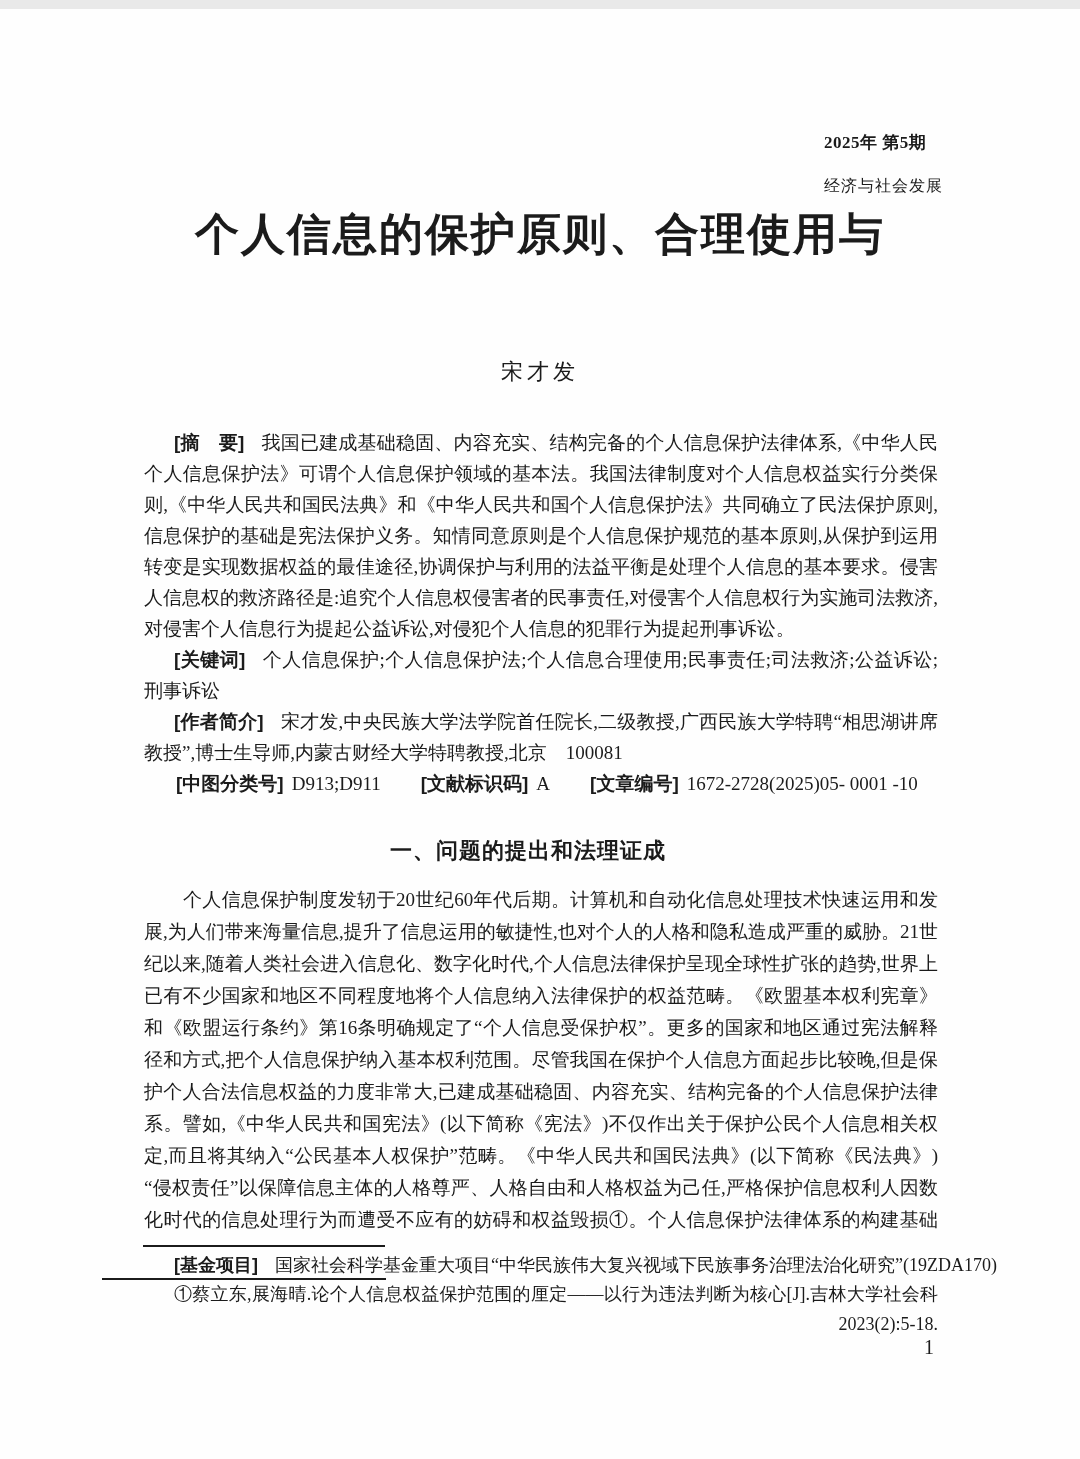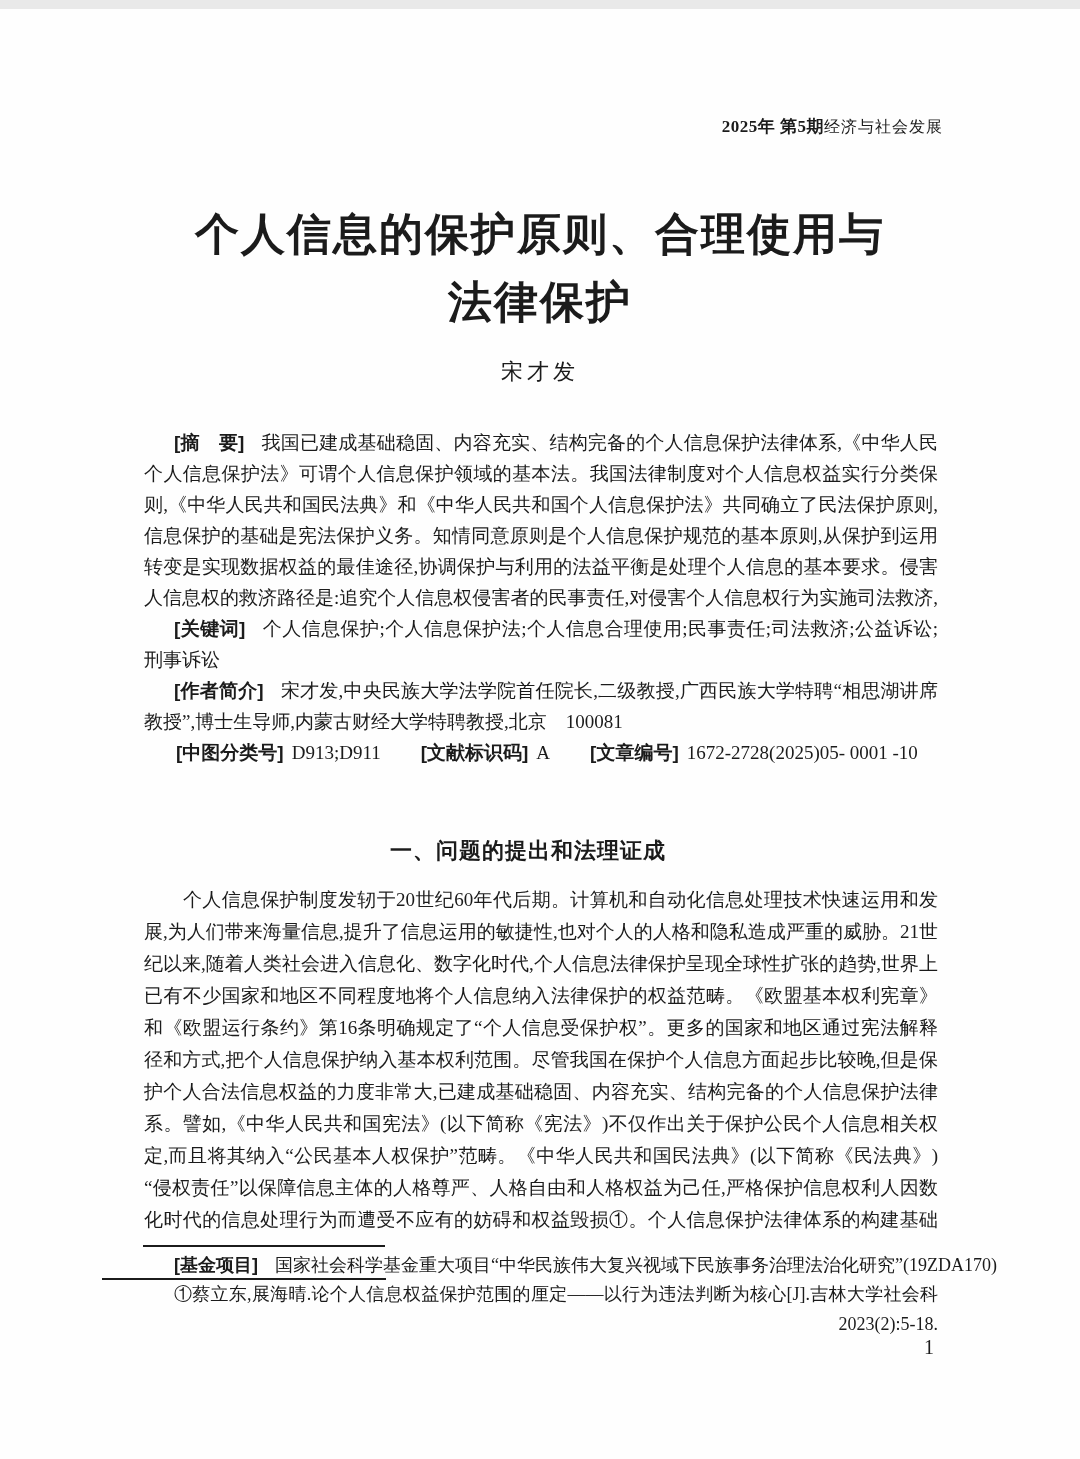--- a/index.html
+++ b/index.html
@@ -2,21 +2,21 @@
 <html><head>
 <meta charset="utf-8">
 <style>
   html,body{margin:0;padding:0;background:#ffffff;}
   .page{
     position:relative;width:1080px;height:1459px;background:#fefefe;
     font-family:"Liberation Serif","DejaVu Serif",serif;color:#1b1b1b;overflow:hidden;
   }
   .topstrip{position:absolute;top:0;left:0;width:1080px;height:9px;background:#e9e9e9;}
 
-  .header{position:absolute;top:115px;right:137px;display:flex;align-items:baseline;}
+  .header{position:absolute;top:131px;right:137px;display:flex;align-items:baseline;gap:22px;flex-direction:column;}
   .header .issue{font-size:17px;font-weight:bold;letter-spacing:0.5px;}
   .header .journal{font-family:"Liberation Sans","DejaVu Sans",sans-serif;font-weight:normal;font-size:16px;letter-spacing:1px;}
 
   .title{
     position:absolute;top:200px;left:0;width:1080px;text-align:center;
     font-family:"Liberation Sans","DejaVu Sans",sans-serif;font-weight:bold;
     font-size:44px;line-height:68px;letter-spacing:2px;margin:0;
   }
   .author{position:absolute;top:355px;left:0;width:1080px;text-align:center;font-size:22px;line-height:34px;letter-spacing:4px;}
 
@@ -57,36 +57,36 @@
 <div class="page">
   <div class="topstrip"></div>
 
   <div class="header">
     <span class="issue">2025年 第5期</span>
     <span class="journal">经济与社会发展</span>
   </div>
 
   <h1 class="title">
     <span>个人信息的保护原则、合理使用与</span><br>
-    <span>法律保护</span>
   </h1>
 
   <div class="author">宋才发</div>
 
   <div class="front">
     <div class="fl ind">
       <b class="lab">[摘　要]</b><span>我国已建成基础稳固、内容充实、结构完备的个人信息保护法律体系,《中华人民共和国</span>
     </div>
     <div>
         <div class="fl">个人信息保护法》可谓个人信息保护领域的基本法。我国法律制度对个人信息权益实行分类保护原</div>
         <div class="fl">则,《中华人民共和国民法典》和《中华人民共和国个人信息保护法》共同确立了民法保护原则,个人</div>
         <div class="fl">信息保护的基础是宪法保护义务。知情同意原则是个人信息保护规范的基本原则,从保护到运用的</div>
         <div class="fl">转变是实现数据权益的最佳途径,协调保护与利用的法益平衡是处理个人信息的基本要求。侵害个</div>
         <div class="fl">人信息权的救济路径是:追究个人信息权侵害者的民事责任,对侵害个人信息权行为实施司法救济,</div>
       </div>
+    <div class="fl nj">对侵害个人信息行为提起公益诉讼,对侵犯个人信息的犯罪行为提起刑事诉讼。</div>
 
     <div class="fl ind">
       <b class="lab">[关键词]</b><span>个人信息保护;个人信息保护法;个人信息合理使用;民事责任;司法救济;公益诉讼;</span>
     </div>
     <div class="fl nj">刑事诉讼</div>
 
     <div class="fl ind">
       <b class="lab">[作者简介]</b><span>宋才发,中央民族大学法学院首任院长,二级教授,广西民族大学特聘“相思湖讲席</span>
     </div>
     <div class="fl nj">教授”,博士生导师,内蒙古财经大学特聘教授,北京　100081</div>

